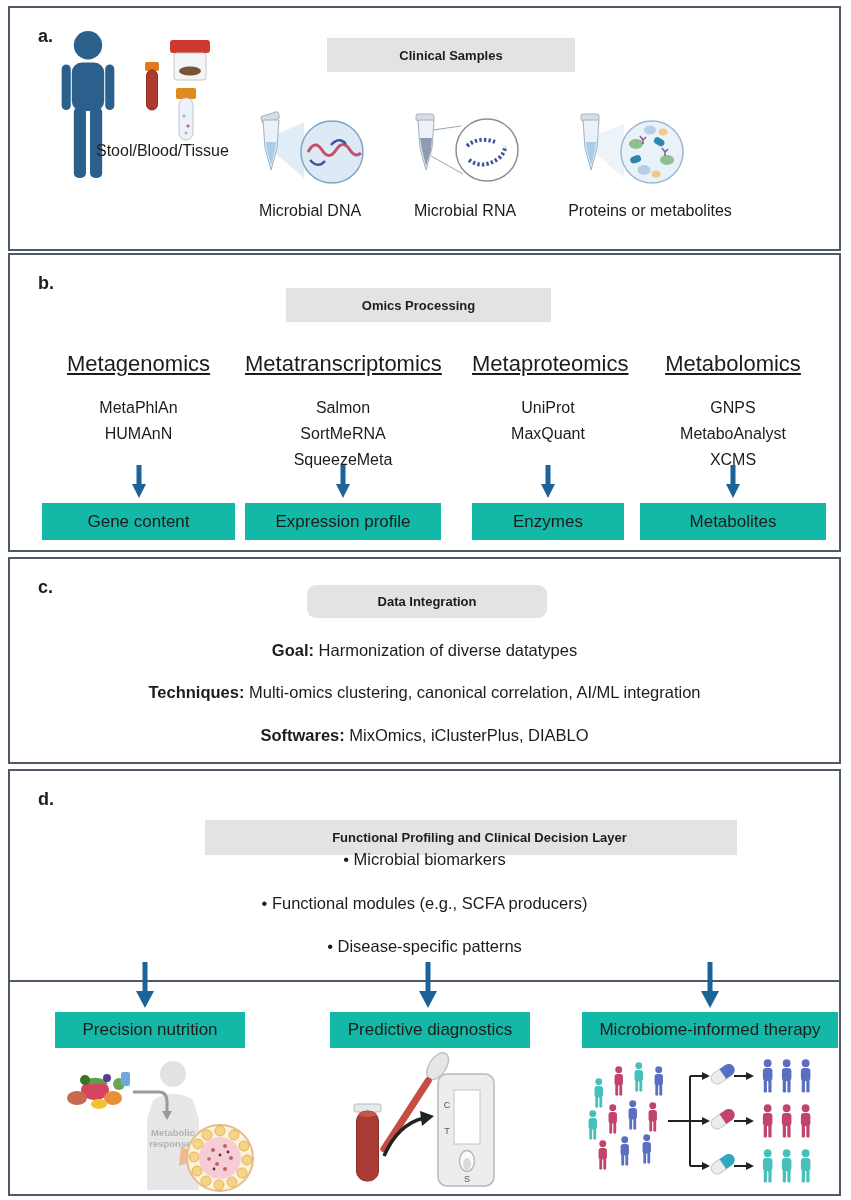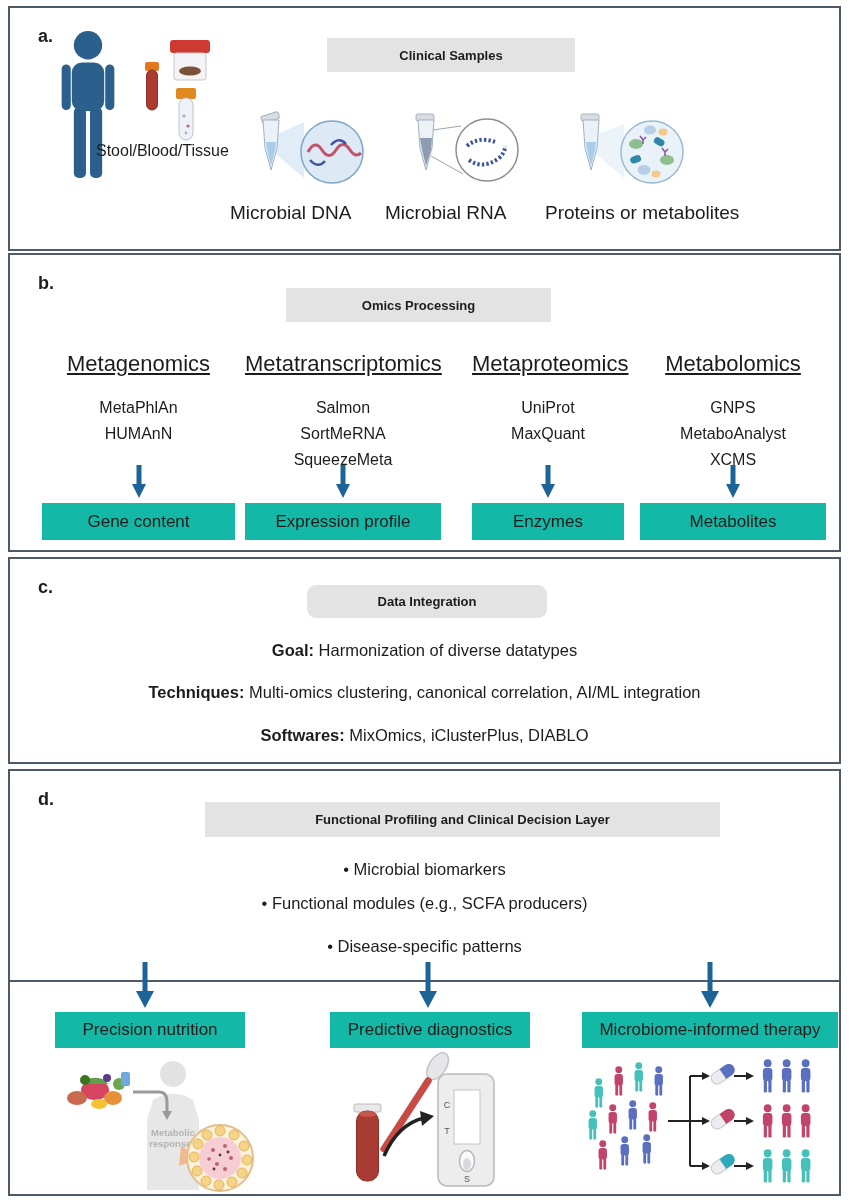--- a/index.html
+++ b/index.html
@@ -1,21 +1,21 @@
 <!DOCTYPE html>
 <html><head>
 <meta charset="utf-8">
 <style>
   html,body{margin:0;padding:0;background:#ffffff;}
   body{width:851px;height:1200px;position:relative;font-family:"Liberation Sans","DejaVu Sans",sans-serif;color:#1c1c1c;}
   .panel{position:absolute;left:8px;width:829px;border:2px solid #4e5a67;background:#ffffff;}
   .plabel{position:absolute;left:28px;top:18px;font-size:18px;font-weight:bold;}
   .hdr{position:absolute;background:#e3e3e3;font-weight:bold;font-size:13px;text-align:center;display:flex;align-items:center;justify-content:center;}
   .greenbox{position:absolute;background:#14b8a6;font-size:17px;text-align:center;display:flex;align-items:center;justify-content:center;}
-  .iconlabel{position:absolute;font-size:19px;}
+  .iconlabel{position:absolute;font-size:16px;text-align:center;}
   .col{position:absolute;top:0;height:100%;}
   .coltitle{position:absolute;top:96px;width:100%;text-align:center;font-size:22px;text-decoration:underline;}
   .tools{position:absolute;top:140px;width:100%;text-align:center;font-size:16px;line-height:26px;}
   .colarrow{position:absolute;top:210px;left:50%;transform:translateX(-50%);}
   .colout{left:0;right:0;top:248px;height:37px;}
   .cline{position:absolute;left:0;width:100%;text-align:center;font-size:16.5px;}
   .cline b{font-weight:bold;}
   .bigarrow{position:absolute;z-index:5;}
   svg{display:block;}
   svg text{font-family:"Liberation Sans","DejaVu Sans",sans-serif;}
@@ -167,22 +167,22 @@
 <div class="panel" style="top:557px;height:203px;">
   <div class="plabel">c.</div>
   <div class="hdr" style="left:297px;top:26px;width:240px;height:33px;border-radius:9px;">Data Integration</div>
   <div class="cline" style="top:82px;"><b>Goal:</b><span> Harmonization of diverse datatypes</span></div>
   <div class="cline" style="top:124px;"><b>Techniques:</b><span> Multi-omics clustering, canonical correlation, AI/ML integration</span></div>
   <div class="cline" style="top:167px;"><b>Softwares:</b><span> MixOmics, iClusterPlus, DIABLO</span></div>
 </div>
 
 <div class="panel" style="top:769px;height:209px;">
   <div class="plabel">d.</div>
-  <div class="hdr" style="left:195px;top:31px;width:515px;height:35px;">Functional Profiling and Clinical Decision Layer</div>
-  <div class="cline" style="top:89px;">• Microbial biomarkers</div>
+  <div class="hdr" style="left:195px;top:49px;width:515px;height:35px;padding-left:17px;">Functional Profiling and Clinical Decision Layer</div>
+  <div class="cline" style="top:79px;">• Microbial biomarkers</div>
   <div class="cline" style="top:123px;">• Functional modules (e.g., SCFA producers)</div>
   <div class="cline" style="top:166px;">• Disease-specific patterns</div>
 </div>
 
 <svg class="bigarrow" style="left:135px;top:962px;" width="20" height="48">
   <rect x="7.5" y="0" width="5" height="31" fill="#1c6397"></rect>
     <polygon points="1,29 19,29 10,46" fill="#1c6397"></polygon>
 </svg>
 <svg class="bigarrow" style="left:418px;top:962px;" width="20" height="48">
   <rect x="7.5" y="0" width="5" height="31" fill="#1c6397"></rect>

